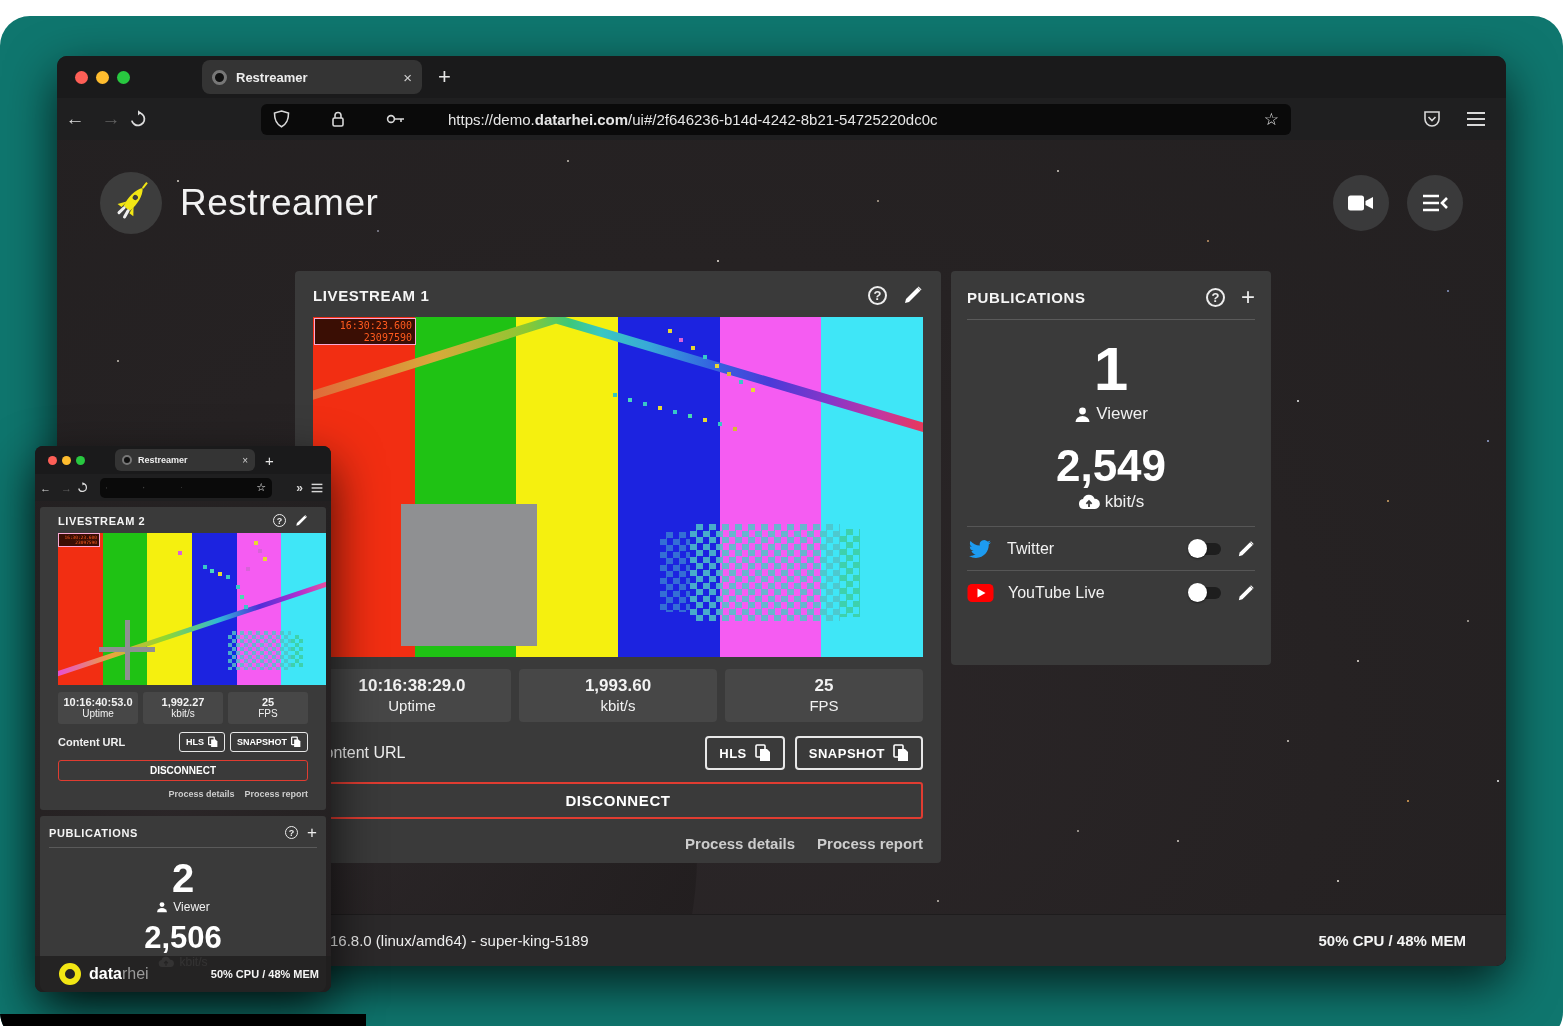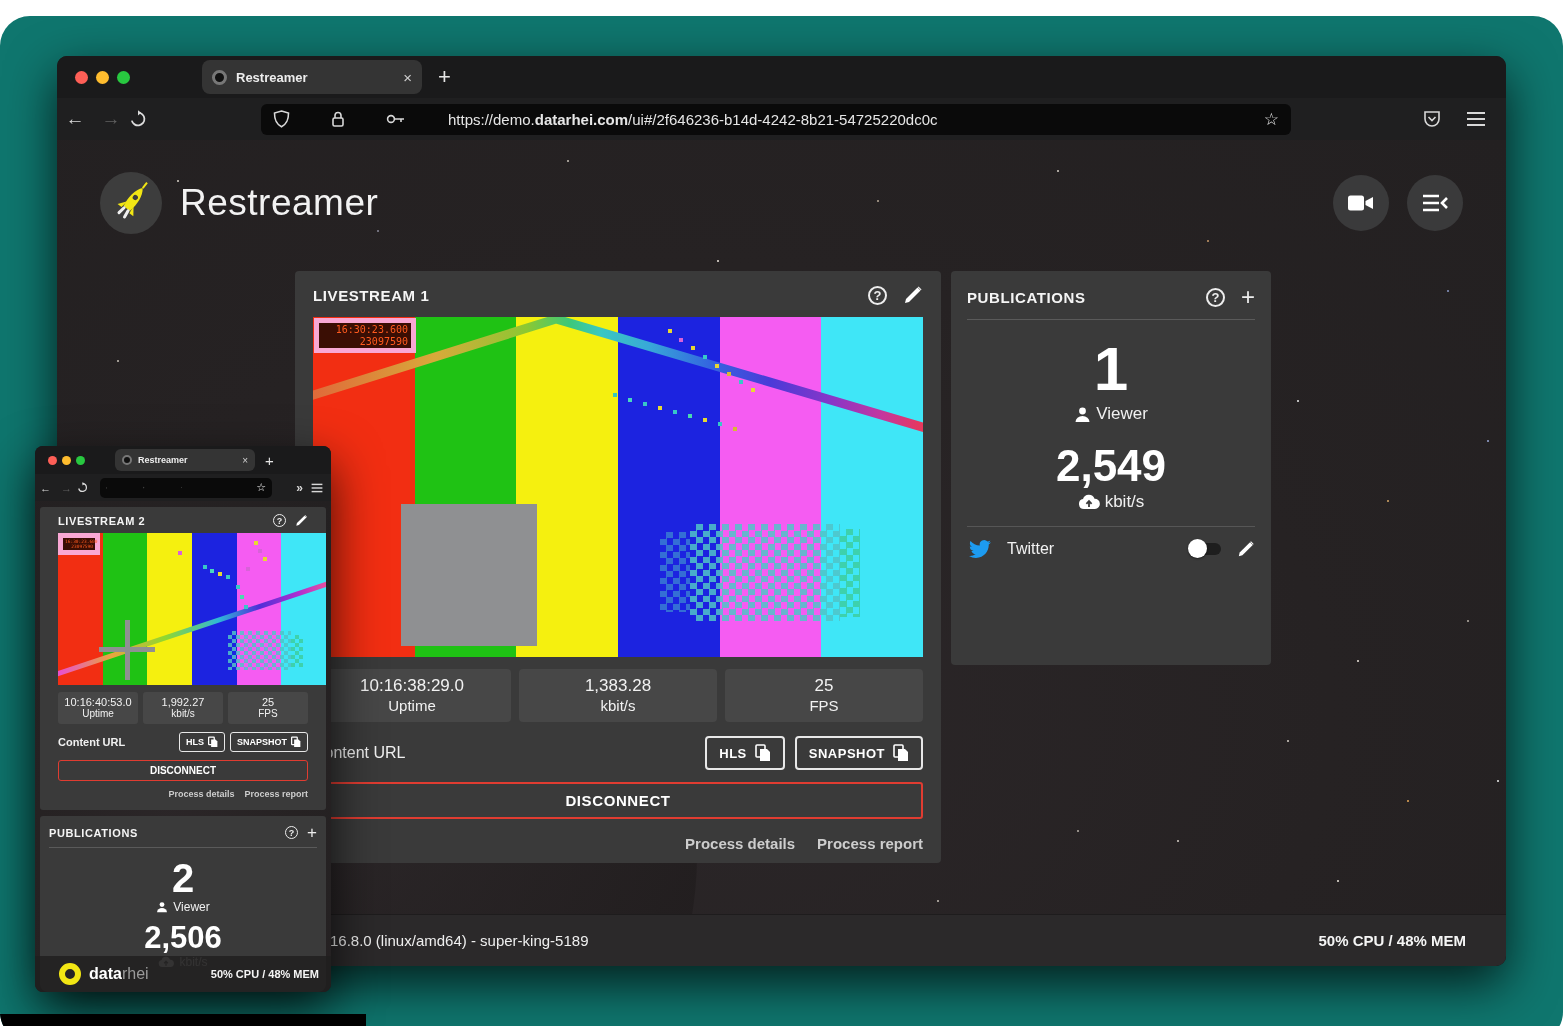--- a/index.html
+++ b/index.html
@@ -89,39 +89,39 @@
   .panel-hdr .icons { margin-left:auto; display:flex; align-items:center; gap:16px; }
   .help-circle { border:2px solid #ededed; border-radius:50%; color:#ededed; font-weight:bold; display:flex; align-items:center; justify-content:center; }
   .p-live1 .help-circle, .p-pubs1 .help-circle { width:19px; height:19px; font-size:13px; }
   .plus-ic { color:#ededed; font-size:24px; font-weight:300; line-height:1; }
 
   
   .video { position:relative; overflow:hidden; background:#000; }
   .v-main { width:610px; height:340px; margin-top:12px; }
   .bars { position:absolute; inset:0; display:flex; }
   .bars div { flex:1; }
-  .timecode { position:absolute; font-family:"DejaVu Sans Mono", monospace; background:#3a0e04; border:5px solid #f9a8d4; color:#ff5a1e; text-align:right; line-height:1.15; }
+  .timecode { position:absolute; font-family:"DejaVu Sans Mono", monospace; background:#3a0e04; border:1px solid #f9a8d4; color:#ff5a1e; text-align:right; line-height:1.15; }
   .v-main .timecode { left:1px; top:1px; width:102px; font-size:10px; padding:1px 3px; }
   .grayrect { position:absolute; background:#8f9092; }
   .v-main .grayrect { left:88px; top:187px; width:136px; height:142px; }
   .checker { position:absolute; background:repeating-conic-gradient(rgba(80,196,200,.85) 0% 25%, transparent 0% 50%); background-size:13px 13px; }
   .v-main .chk1 { left:377px; top:207px; width:150px; height:97px; }
   .v-main .chk2 { left:347px; top:215px; width:30px; height:80px; opacity:.55; }
   .v-main .chk3 { left:527px; top:212px; width:20px; height:88px; background:repeating-conic-gradient(rgba(60,200,140,.7) 0% 25%, transparent 0% 50%); background-size:13px 13px; }
   .dots { position:absolute; width:4px; height:4px; }
   .v-main .dots { left:0; top:0; box-shadow:355px 12px #e8d832, 366px 21px #d862d8, 378px 29px #e8d832, 390px 38px #38c8c8,
       402px 47px #e8d832, 414px 55px #d8b832, 426px 63px #38c8c8, 438px 71px #e8d832,
       300px 76px #38c8b8, 315px 81px #48d8c0, 330px 85px #38c8c8, 345px 89px #e8d832,
       360px 93px #38c8c8, 375px 97px #48d8b0, 390px 101px #e8d832, 405px 105px #38c8c8, 420px 110px #d8b832; }
 
   
   .stats { display:flex; gap:8px; margin-top:12px; }
   .statbox { flex:1; background:#474747; border-radius:4px; text-align:center; color:#f2f2f2; }
   .p-live1 .statbox { padding:7px 0 8px; }
-  .stat-v { font-weight:normal; } .p-live1 .stat-v { font-size:17px; }
+  .stat-v { font-weight:bold; } .p-live1 .stat-v { font-size:17px; }
   .stat-l { } .p-live1 .stat-l { font-size:15px; margin-top:1px; }
   .url-row { display:flex; align-items:center; margin-top:14px; }
   .url-label { color:#f0f0f0; } .p-live1 .url-label { font-size:16px; }
   .url-btns { margin-left:auto; display:flex; gap:10px; }
   .outline-btn { display:flex; align-items:center; gap:8px; border:2px solid #e8e8e8; border-radius:4px; color:#fff; font-weight:bold; background:transparent; }
   .p-live1 .outline-btn { font-size:13px; letter-spacing:.5px; padding:6px 12px; }
   .disconnect { margin-top:12px; border:2px solid #e03c31; border-radius:3px; color:#fff; font-weight:bold; text-align:center; }
   .p-live1 .disconnect { font-size:15px; letter-spacing:.6px; padding:8px 0; }
   .proc-links { display:flex; justify-content:flex-end; gap:22px; color:#cdcdcd; font-weight:bold; }
   .p-live1 .proc-links { margin-top:16px; font-size:15px; }
@@ -336,21 +336,21 @@
             <div>16:30:23.600</div>
             <div>23097590</div>
           </div>
         </div>
         <div class="stats">
           <div class="statbox">
             <div class="stat-v">10:16:38:29.0</div>
             <div class="stat-l">Uptime</div>
           </div>
           <div class="statbox">
-            <div class="stat-v">1,383.28</div>
+            <div class="stat-v">1,993.60</div>
             <div class="stat-l">kbit/s</div>
           </div>
           <div class="statbox">
             <div class="stat-v">25</div>
             <div class="stat-l">FPS</div>
           </div>
         </div>
         <div class="url-row">
           <div class="url-label">Content URL</div>
           <div class="url-btns">
@@ -411,20 +411,36 @@
             <div class="svc-right">
               <div class="toggle">
                   <div class="knob"></div>
                 </div>
               <svg width="18" height="18" viewBox="0 0 20 20">
                   <path d="M2 18 L3 14 L14.5 2.5 L17.5 5.5 L6 17 Z" fill="#fff"></path>
                   <path d="M15.5 1.5 L18.5 4.5 L17.8 5.2 L14.8 2.2 Z" fill="#fff"></path>
                 </svg>
             </div>
           </div>
+          <div class="svc-row">
+            <svg width="27" height="20" viewBox="0 0 27 20">
+                <rect x="0.5" y="1" width="26" height="18" rx="4.5" fill="#ff0000"></rect>
+                <path d="M10.5 5.5 L18.5 10 L10.5 14.5 Z" fill="#fff"></path>
+              </svg>
+            <div class="svc-label">YouTube Live</div>
+            <div class="svc-right">
+              <div class="toggle">
+                  <div class="knob"></div>
+                </div>
+              <svg width="18" height="18" viewBox="0 0 20 20">
+                  <path d="M2 18 L3 14 L14.5 2.5 L17.5 5.5 L6 17 Z" fill="#fff"></path>
+                  <path d="M15.5 1.5 L18.5 4.5 L17.8 5.2 L14.8 2.2 Z" fill="#fff"></path>
+                </svg>
+            </div>
+          </div>
         </div>
       </div>
 
       <div class="main-footer">
         <div class="footer-version">16.8.0 (linux/amd64) - super-king-5189</div>
         <div class="footer-usage">50% CPU / 48% MEM</div>
       </div>
     </div>
   </div>
 

